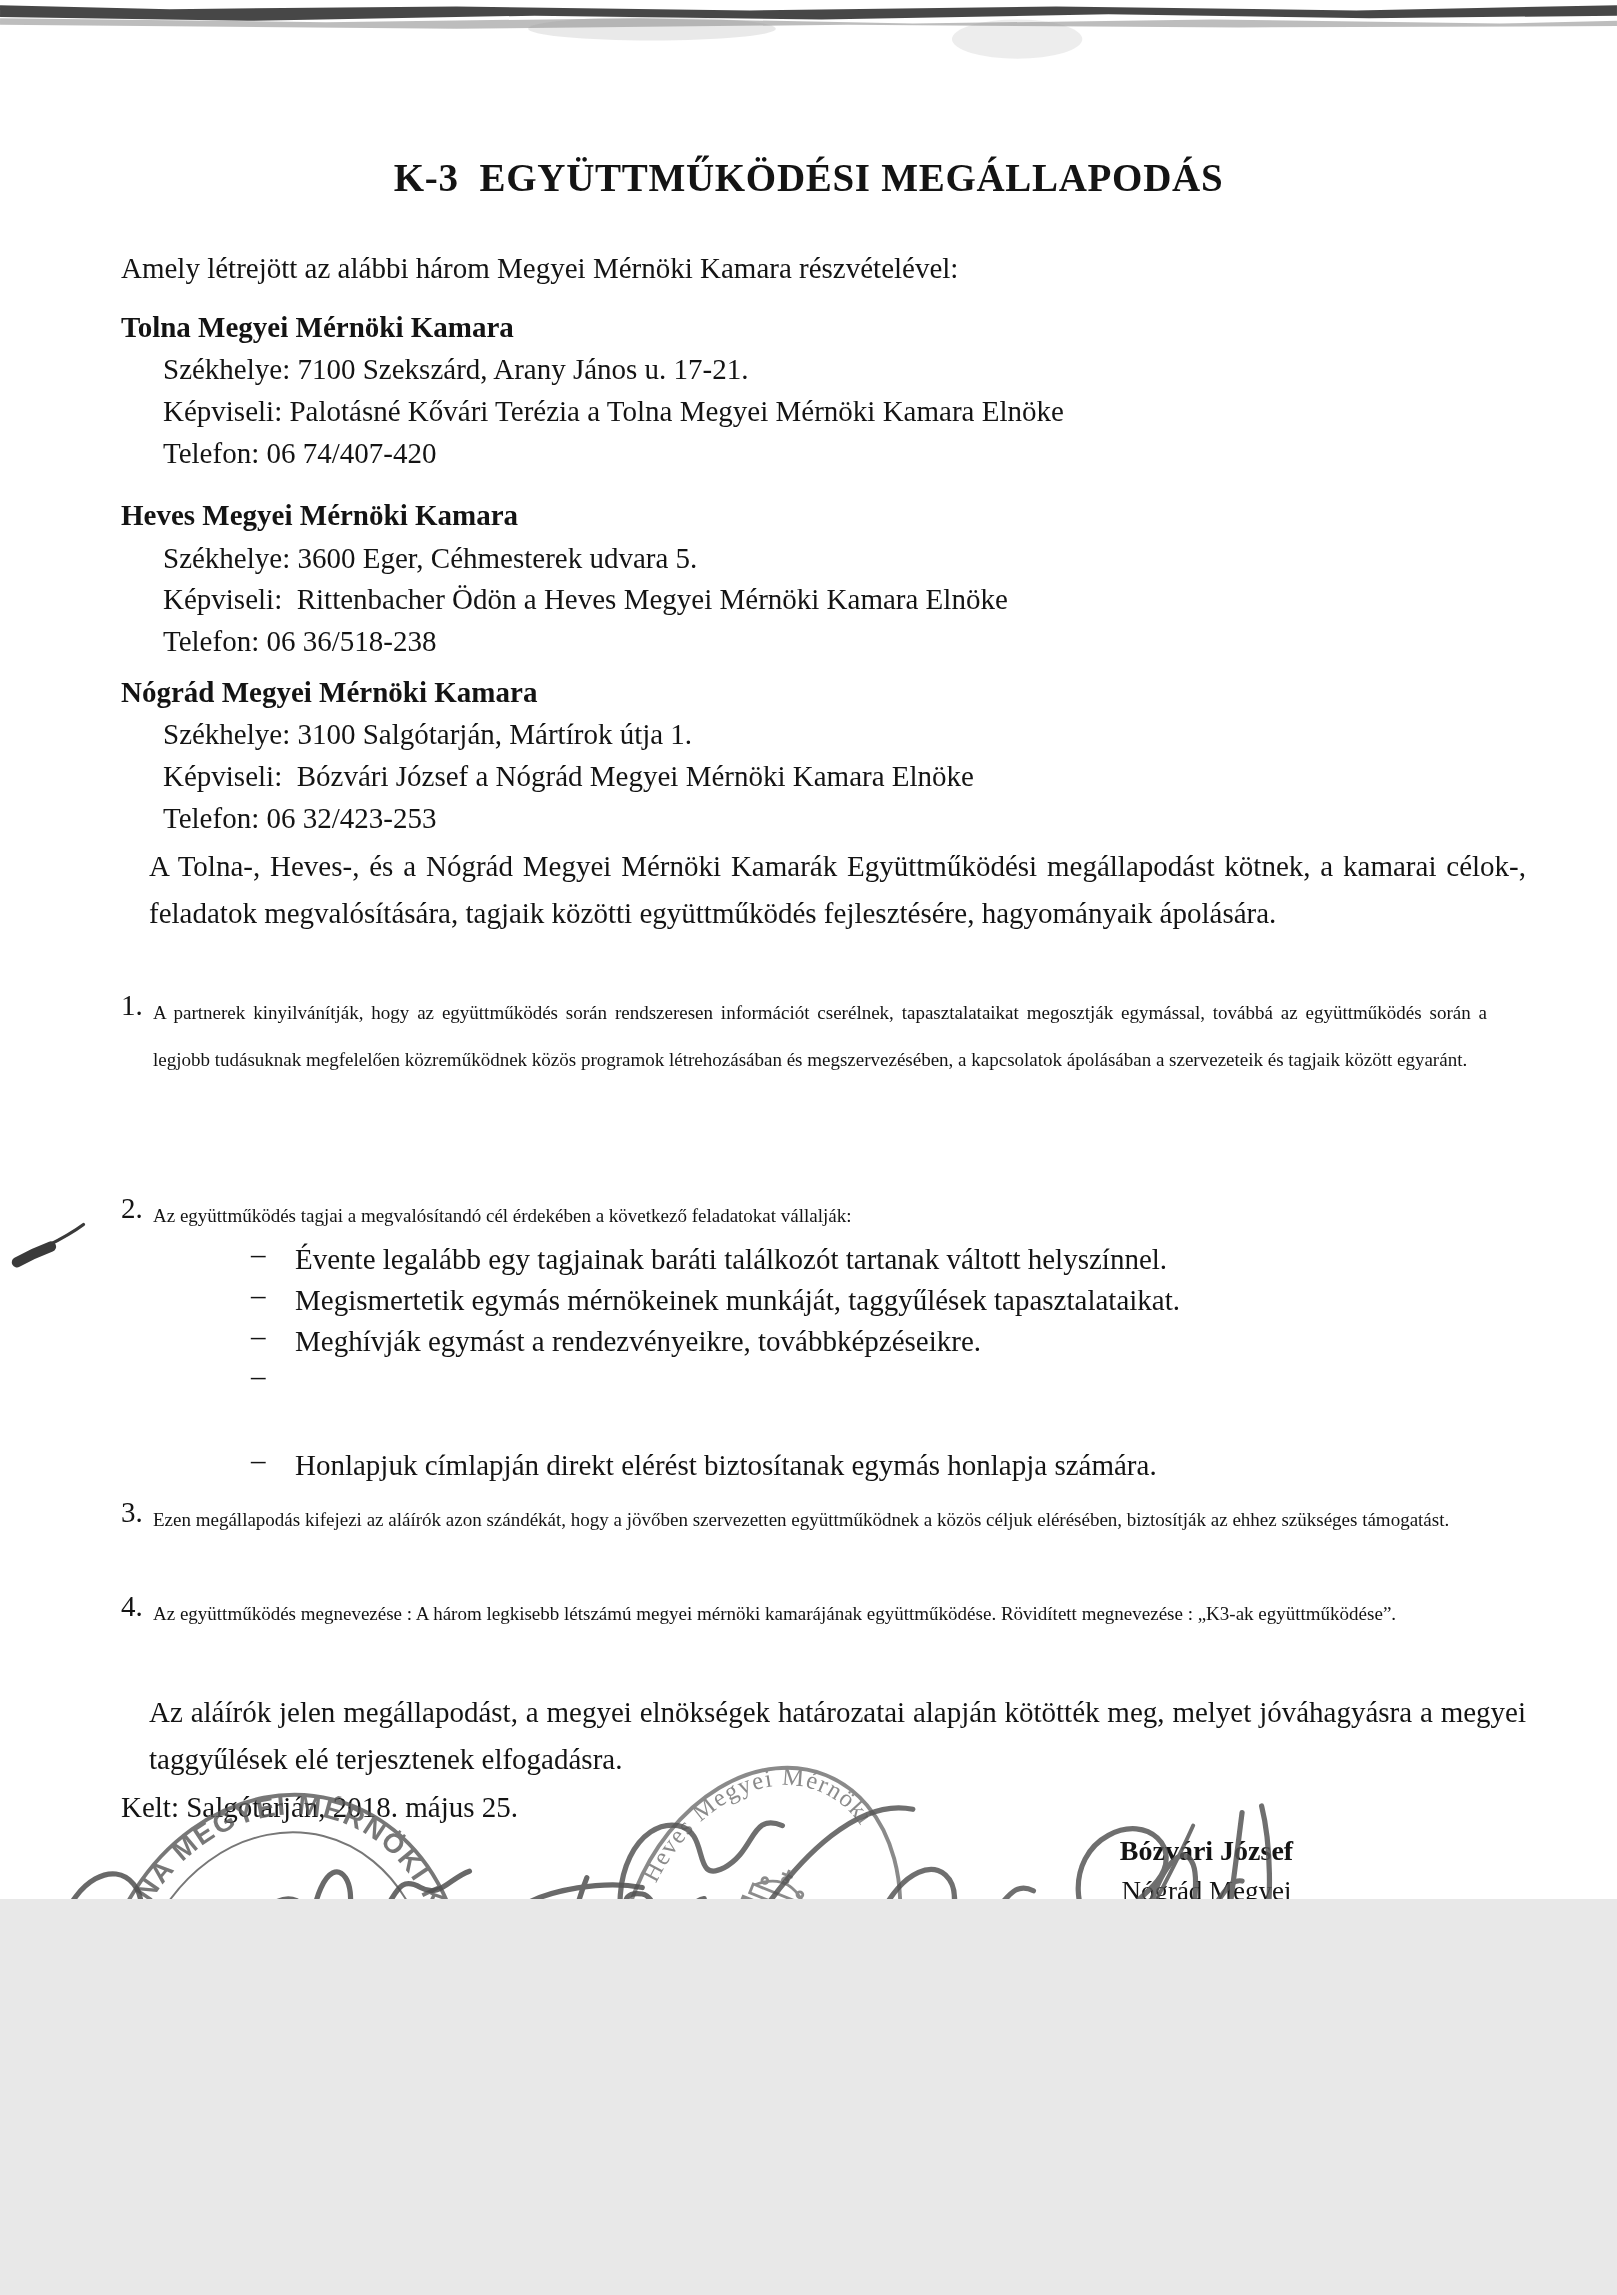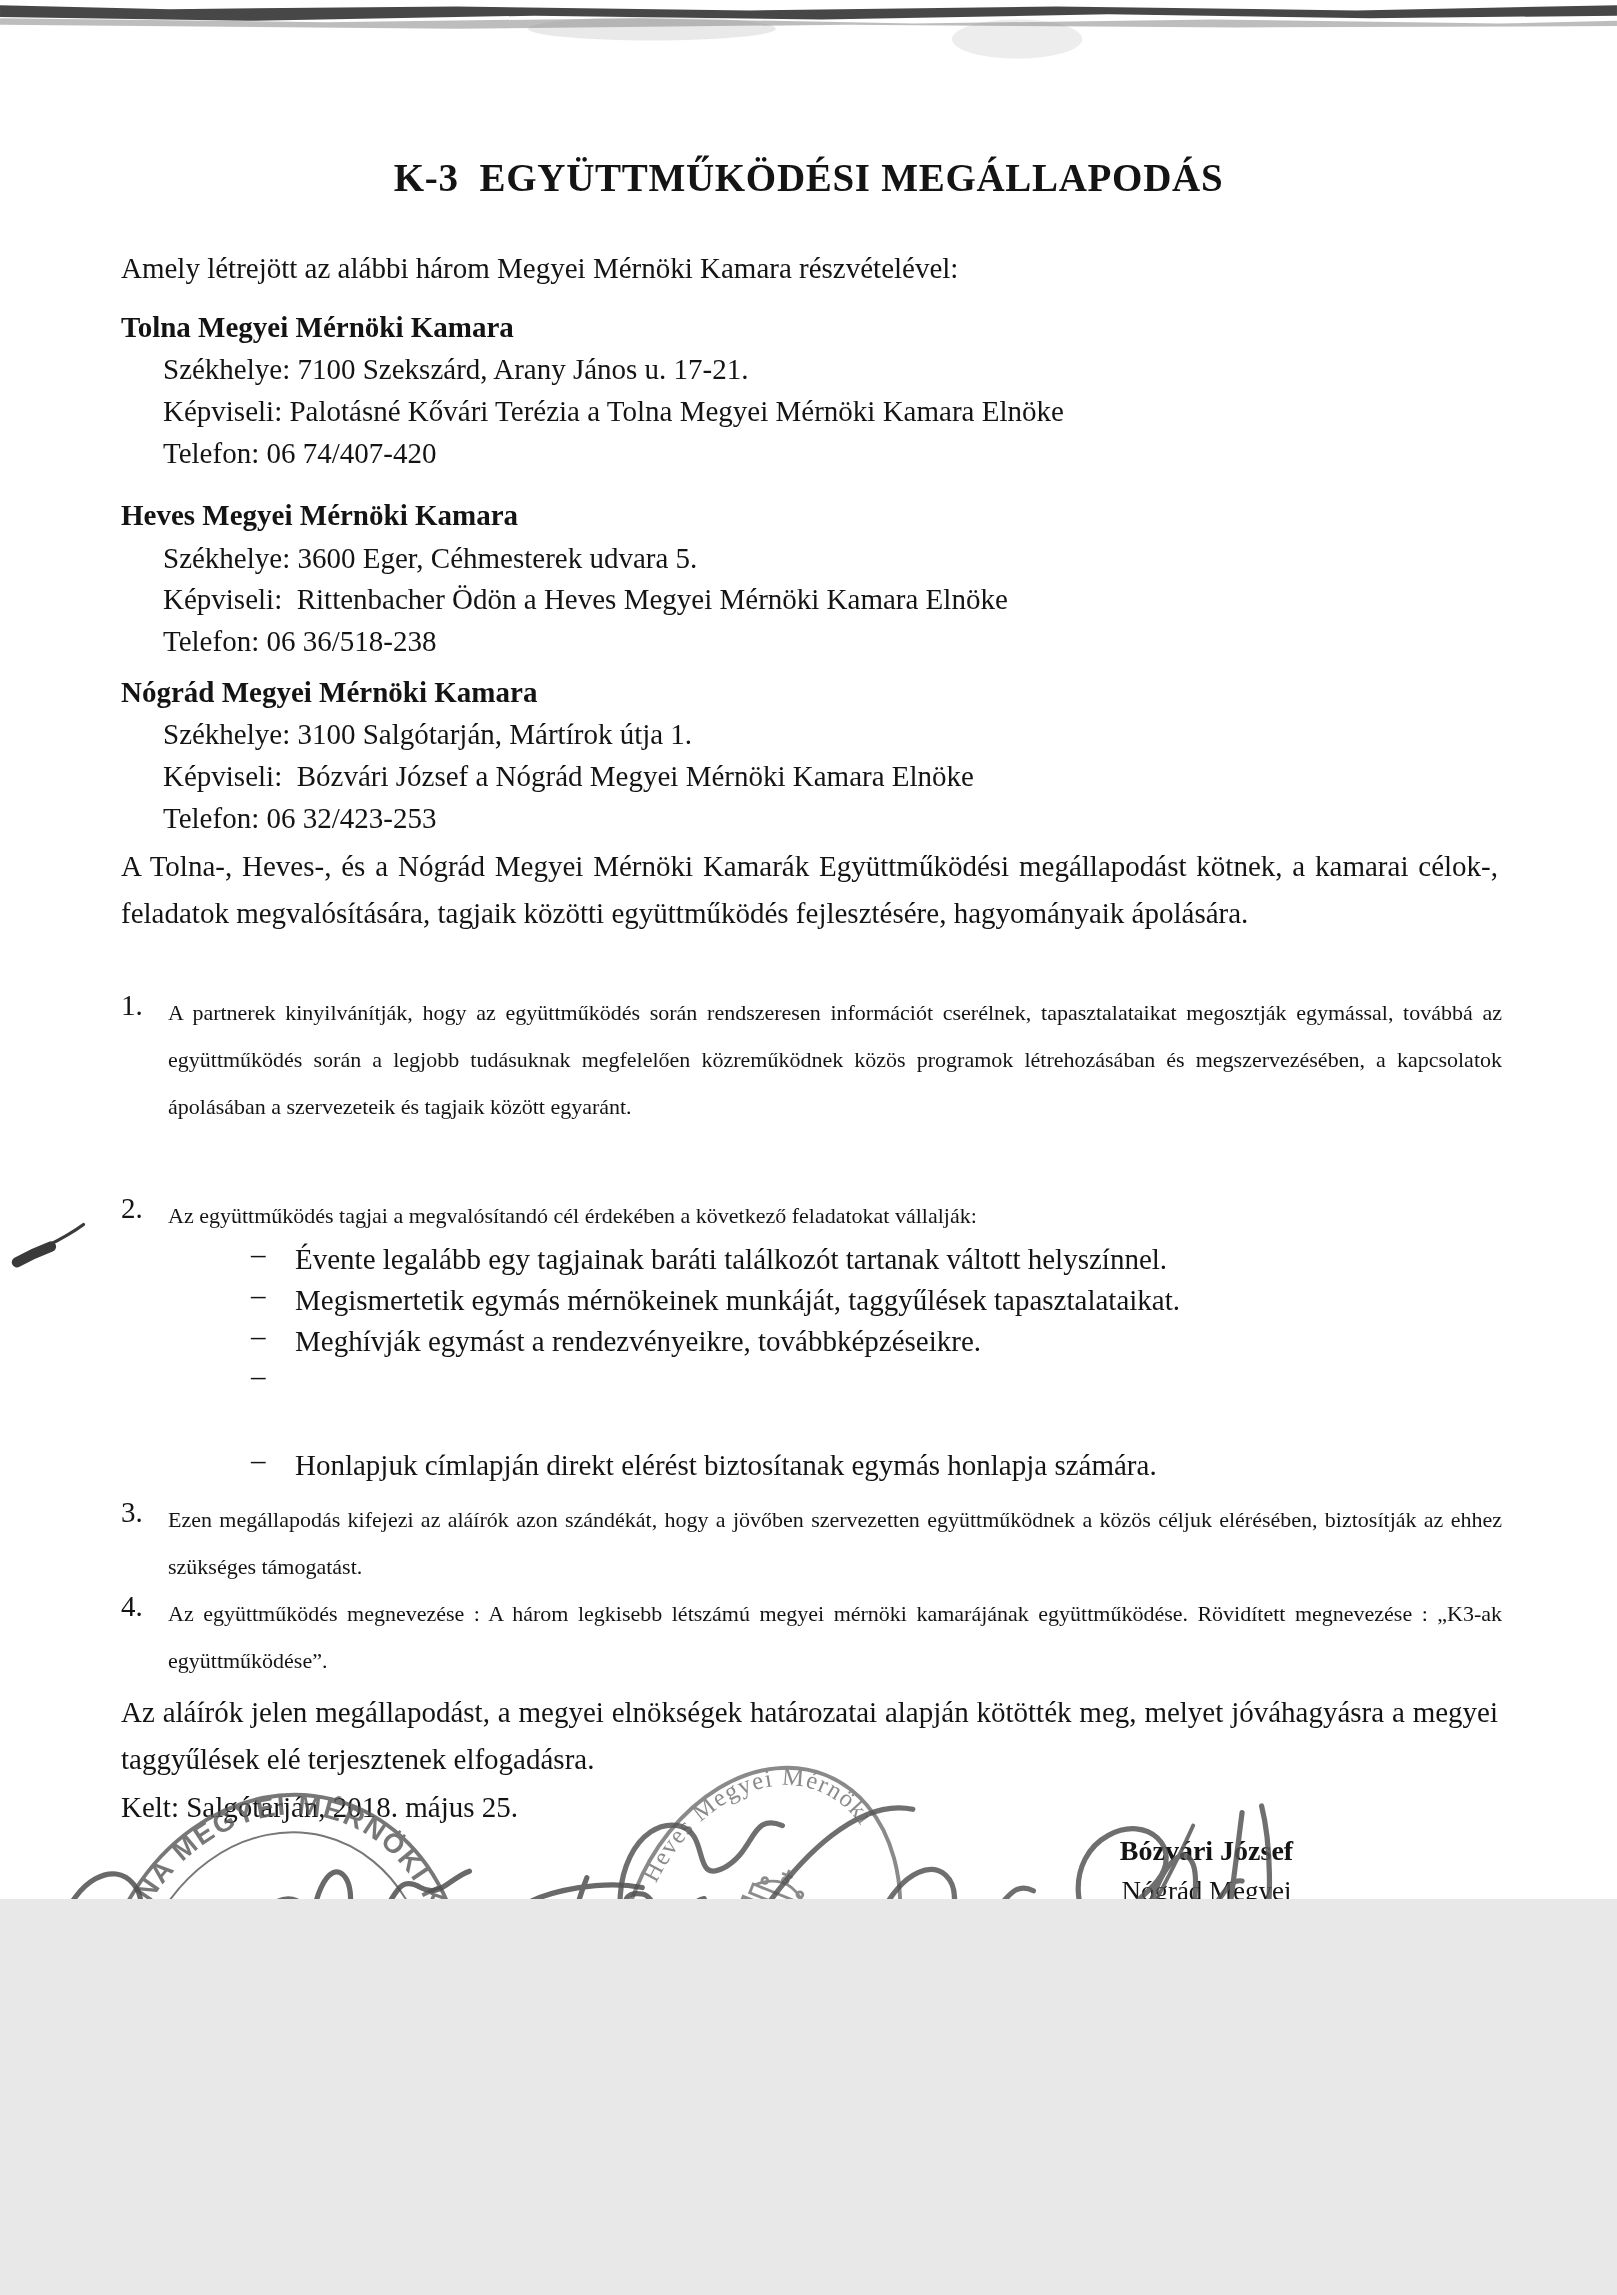--- a/index.html
+++ b/index.html
@@ -12,23 +12,23 @@
     overflow:hidden;
   }
   .abs{position:absolute;white-space:pre-wrap;}
   .title{
     position:absolute;top:155px;left:0;width:1617px;
     text-align:center;font-size:39px;font-weight:700;
     letter-spacing:0.7px;white-space:pre;margin:0;
   }
   .line{font-size:29px;line-height:38px;}
   .bold{font-weight:700;}
-  .par{font-size:29px;line-height:47px;text-align:justify;}
+  .par{font-size:29px;line-height:47px;text-align:justify;margin-left:28px;}
   .num{position:absolute;font-size:29px;}
-  .itext{position:absolute;left:168px;width:1334px;font-size:22px;line-height:47px;text-align:justify;}
+  .itext{position:absolute;left:153px;width:1334px;font-size:19px;line-height:47px;text-align:justify;}
   .b-dash{position:absolute;left:251px;font-size:29px;}
   .b-text{position:absolute;left:295px;width:1206px;font-size:29px;line-height:43px;}
   .sig-col{position:absolute;text-align:center;font-size:27px;line-height:37px;}
   .sig-rule{position:absolute;height:0;border-top:3.3px solid #111;}
   .sig-name{font-weight:700;font-size:28px;}
   .sig-tagg{position:absolute;font-size:27px;text-align:left;}
   .tagg-underline{position:absolute;height:0;border-top:2.6px solid #111;}
   svg.overlay{position:absolute;left:0;top:0;pointer-events:none;}
   .stamp-text{font-family:"Liberation Sans","DejaVu Sans",sans-serif;}
   .stamp-text-serif{font-family:"Liberation Serif","DejaVu Serif",serif;}

